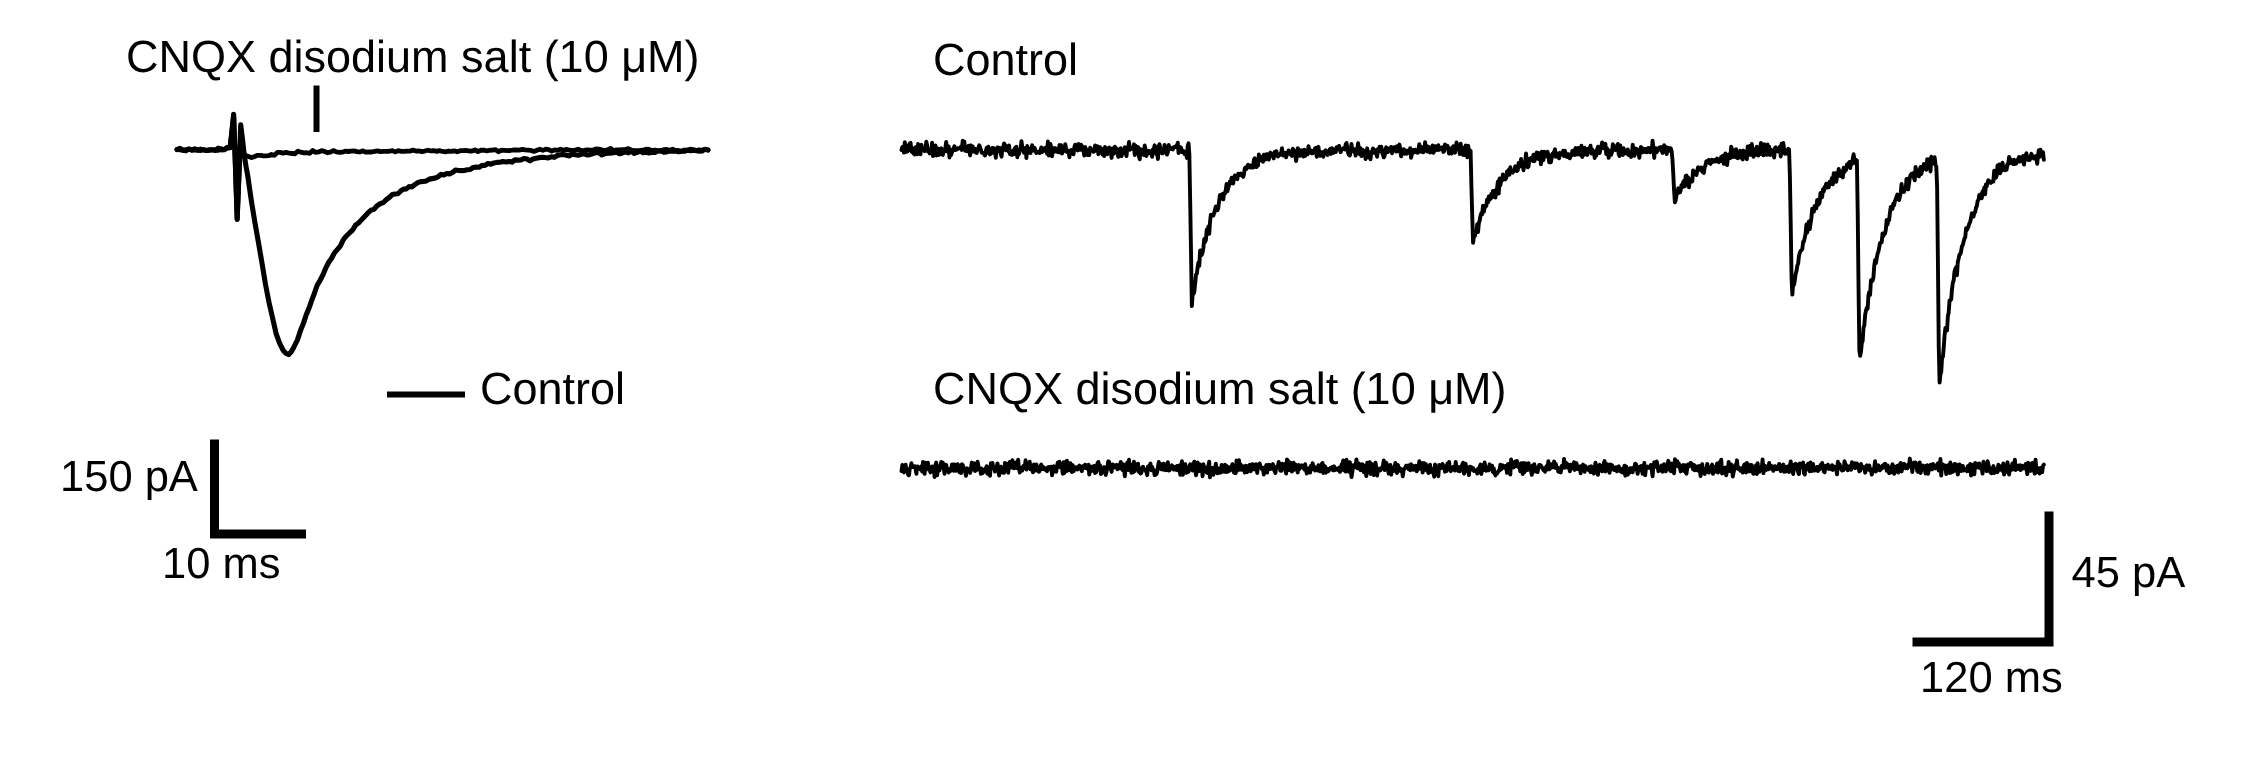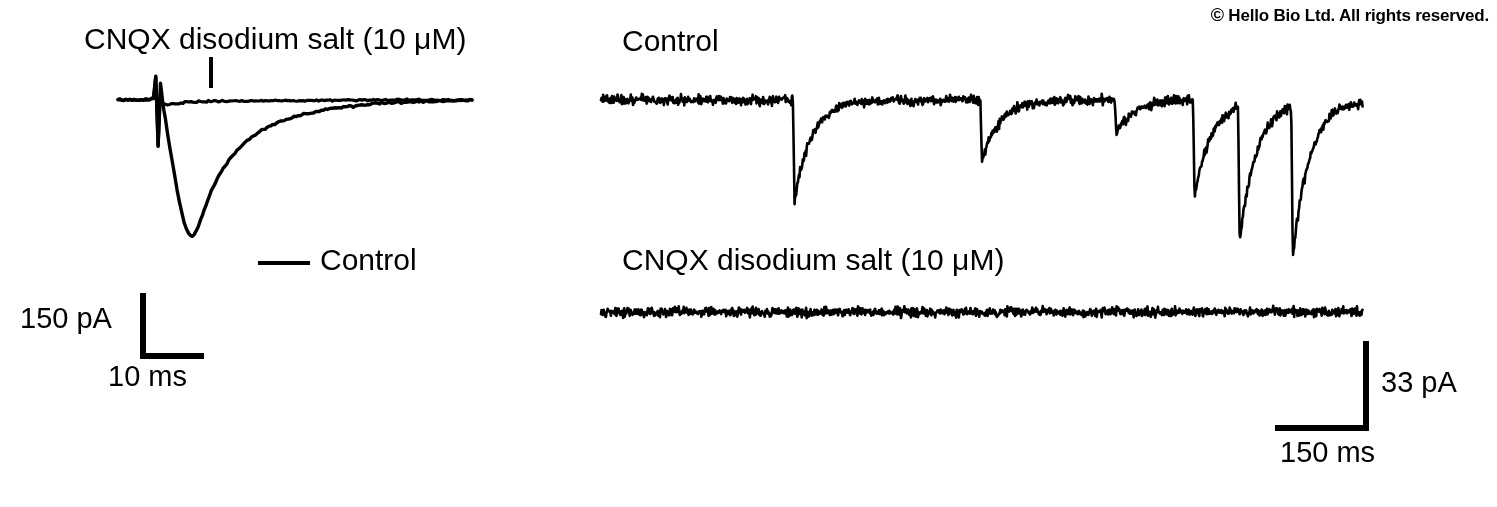--- a/index.html
+++ b/index.html
@@ -51,40 +51,36 @@
     left: 0;
     top: 0;
     pointer-events: none;
   }
 </style>
 </head>
 <body>
 
 <div id="figure">
 
-  <div class="lbl copyright">
-    <span class="cmark">©</span>
-    <span>Hello Bio Ltd. All rights reserved.</span>
-  </div>
 
   <div class="lbl trace-label" style="left:84px; top:24px;">CNQX disodium salt (10 μM)</div>
 
   <div class="lbl trace-label" style="left:320px; top:245px;">Control</div>
 
-  <div class="lbl scale-label" style="left:20px; top:304px;">150 pA</div>
+  <div class="lbl scale-label" style="left:40px; top:304px;">150 pA</div>
 
   <div class="lbl scale-label" style="left:108px; top:362px;">10 ms</div>
 
   <div class="lbl trace-label" style="left:622px; top:26px;">Control</div>
 
   <div class="lbl trace-label" style="left:622px; top:245px;">CNQX disodium salt (10 μM)</div>
 
-  <div class="lbl scale-label" style="left:1381px; top:368px;">33 pA</div>
+  <div class="lbl scale-label" style="left:1381px; top:368px;">45 pA</div>
 
-  <div class="lbl scale-label" style="left:1280px; top:438px;">150 ms</div>
+  <div class="lbl scale-label" style="left:1280px; top:438px;">120 ms</div>
 
   <svg class="svg-layer" width="1497" height="507" viewBox="0 0 1497 507">
 
     <line x1="211" y1="57" x2="211" y2="88" stroke="#000" stroke-width="4"></line>
 
     <line x1="258" y1="263" x2="310" y2="263" stroke="#000" stroke-width="4"></line>
 
     <path d="M 143 296 L 143 356 L 201 356" stroke="#000" stroke-width="6" fill="none" stroke-linecap="square" stroke-linejoin="miter"></path>
 
     <g>

